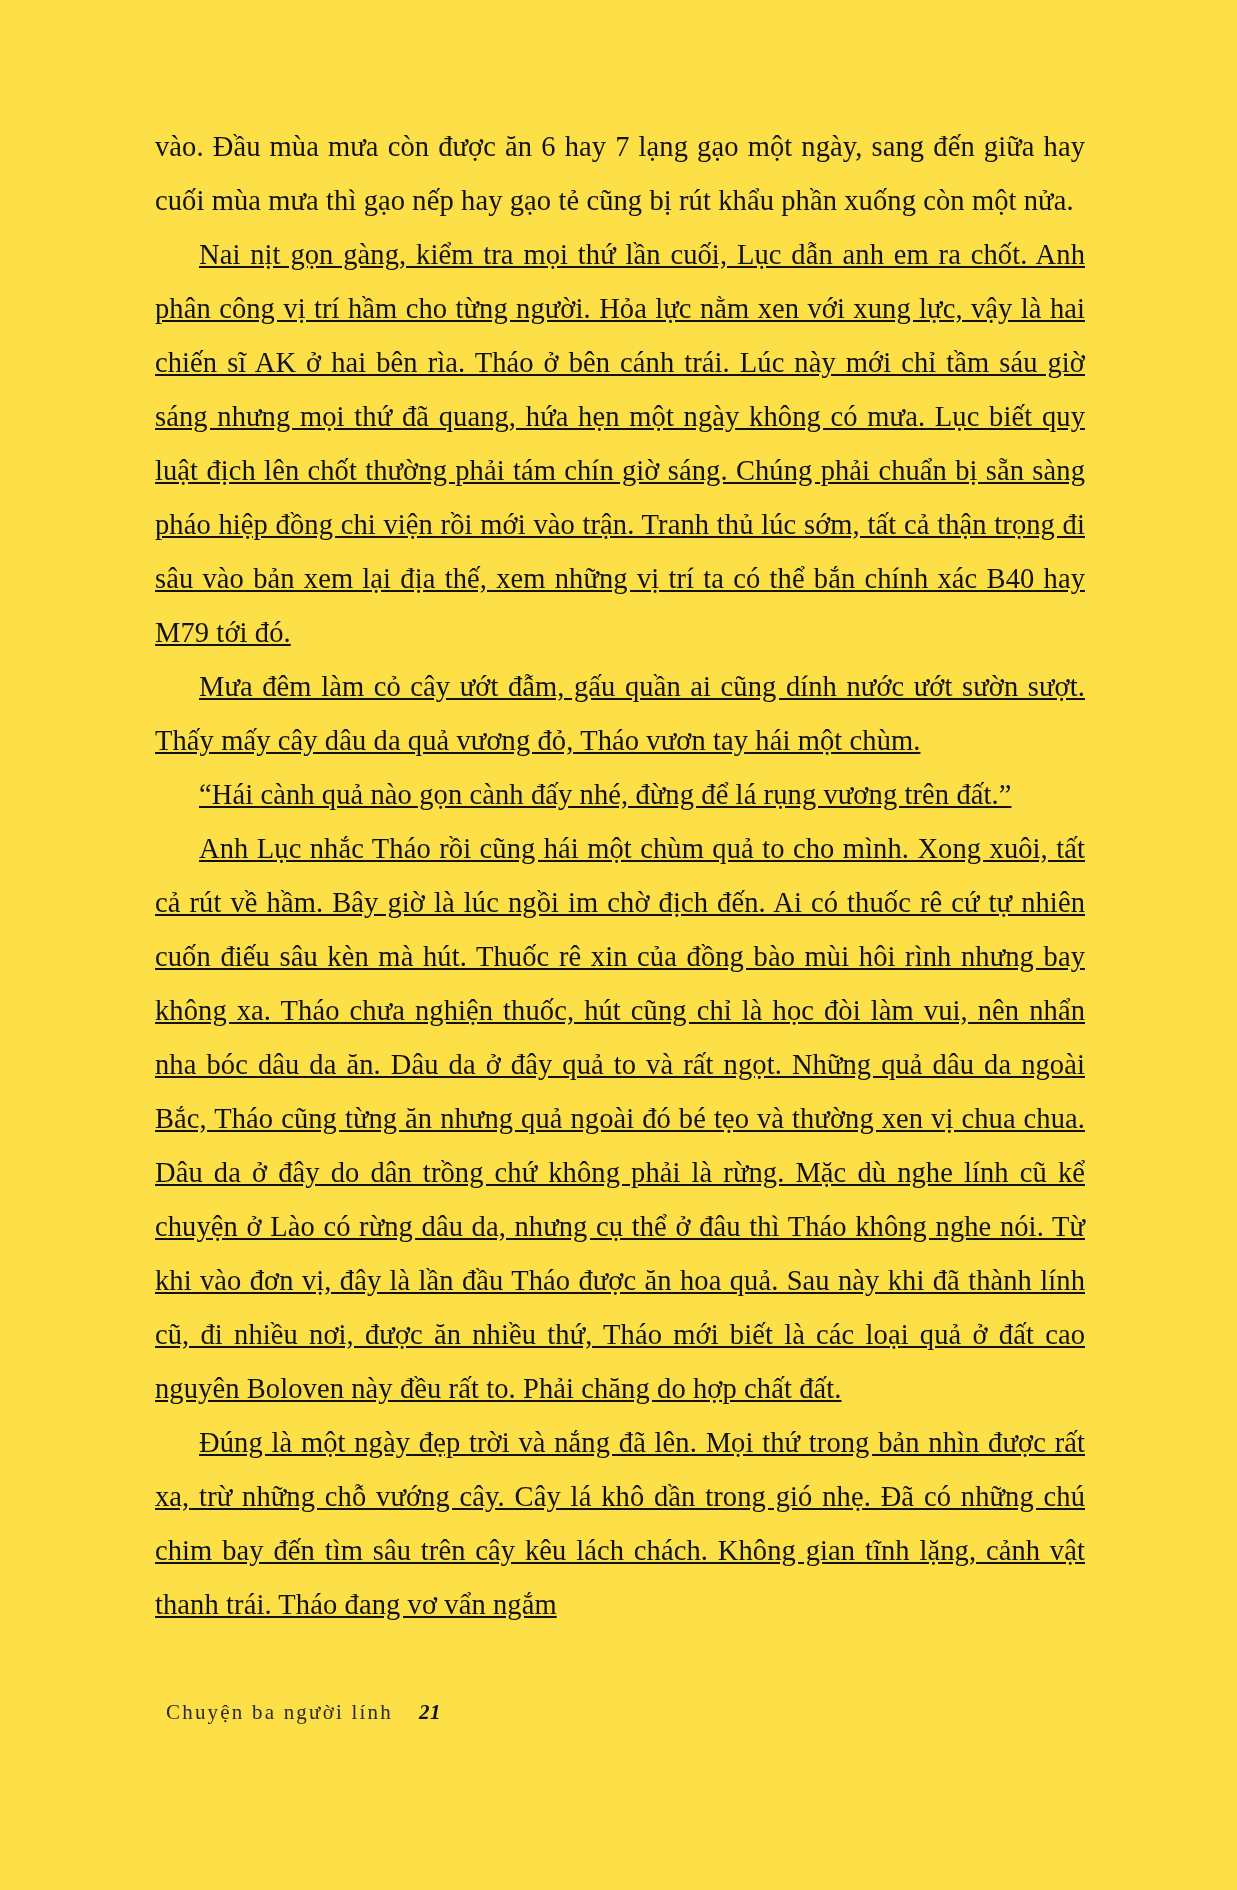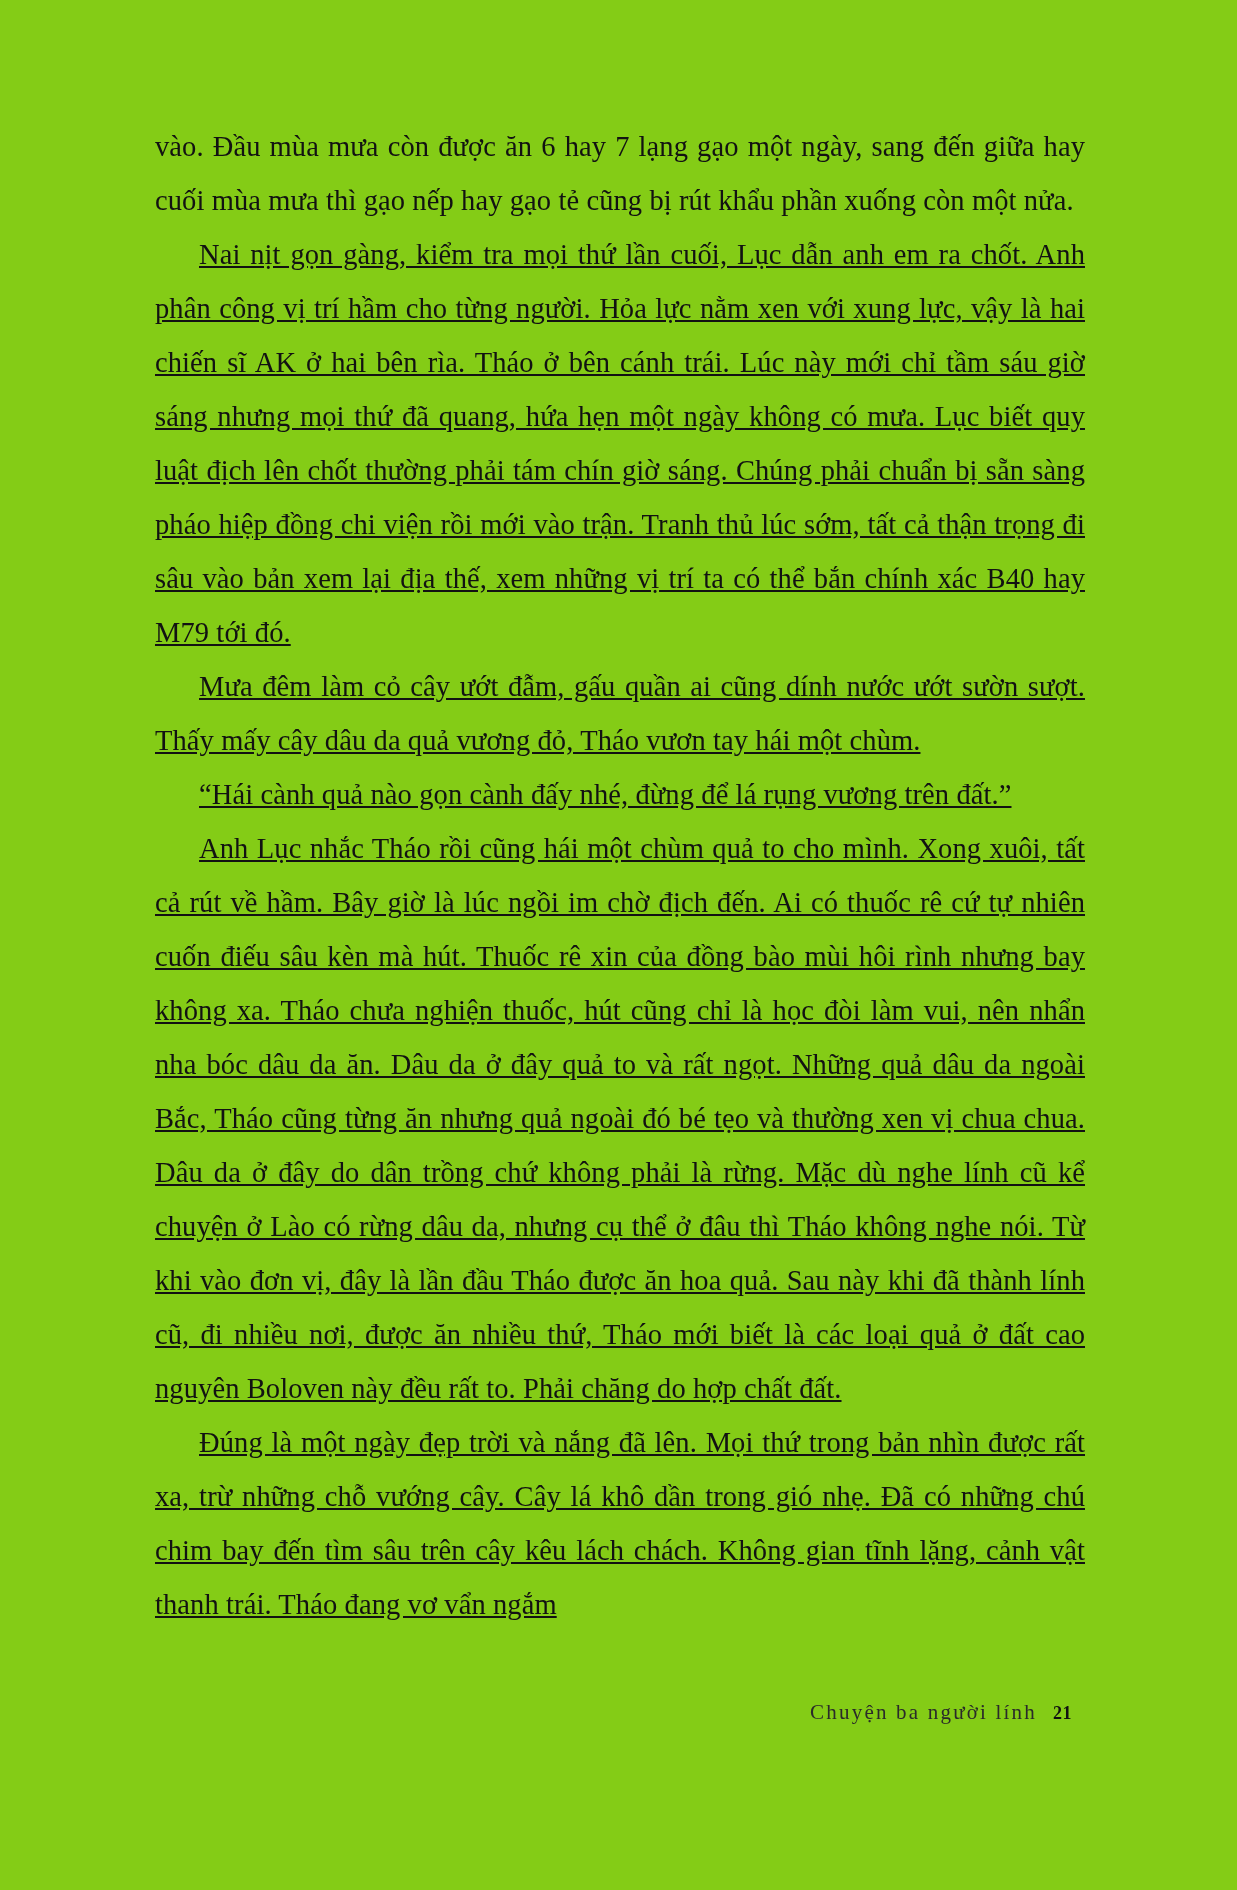--- a/index.html
+++ b/index.html
@@ -14,21 +14,21 @@
     color: #111111;
     position: relative;
     overflow: hidden;
   }
   .page {
     position: absolute;
     left: 0;
     top: 0;
     width: 1237px;
     height: 1890px;
-    background: #84cc16;
+    background: #fde047;
   }
   .text-column {
     position: absolute;
     left: 155px;
     top: 120px;
     width: 930px;
   }
   p.para {
     margin: 0;
     font-size: 28.5px;
@@ -37,39 +37,39 @@
     text-justify: inter-word;
     letter-spacing: 0.1px;
     color: #121212;
   }
   p.para.indent {
     text-indent: 44px;
     text-decoration: underline;
   }
   .footer {
     position: absolute;
-    left: 142px;
+    left: 166px;
     top: 1700px;
     width: 930px;
     display: flex;
-    justify-content: flex-end;
     align-items: baseline;
   }
   .footer-title {
     font-size: 21px;
     letter-spacing: 2.2px;
     color: #2a2a2a;
     font-family: "Liberation Serif", "DejaVu Serif", serif;
   }
   .footer-page {
-    font-size: 18px;
+    font-size: 21px;
     font-weight: bold;
     color: #111111;
-    margin-left: 16px;
+    margin-left: 26px;
     letter-spacing: 0.5px;
+    font-style: italic;
   }
 </style>
 </head>
 <body>
 
 <div class="page">
   <div class="text-column">
     <p class="para">vào. Đầu mùa mưa còn được ăn 6 hay 7 lạng gạo một ngày, sang đến giữa hay cuối mùa mưa thì gạo nếp hay gạo tẻ cũng bị rút khẩu phần xuống còn một nửa.</p>
     <p class="para indent">Nai nịt gọn gàng, kiểm tra mọi thứ lần cuối, Lục dẫn anh em ra chốt. Anh phân công vị trí hầm cho từng người. Hỏa lực nằm xen với xung lực, vậy là hai chiến sĩ AK ở hai bên rìa. Tháo ở bên cánh trái. Lúc này mới chỉ tầm sáu giờ sáng nhưng mọi thứ đã quang, hứa hẹn một ngày không có mưa. Lục biết quy luật địch lên chốt thường phải tám chín giờ sáng. Chúng phải chuẩn bị sẵn sàng pháo hiệp đồng chi viện rồi mới vào trận. Tranh thủ lúc sớm, tất cả thận trọng đi sâu vào bản xem lại địa thế, xem những vị trí ta có thể bắn chính xác B40 hay M79 tới đó.</p>
     <p class="para indent">Mưa đêm làm cỏ cây ướt đẫm, gấu quần ai cũng dính nước ướt sườn sượt. Thấy mấy cây dâu da quả vương đỏ, Tháo vươn tay hái một chùm.</p>

